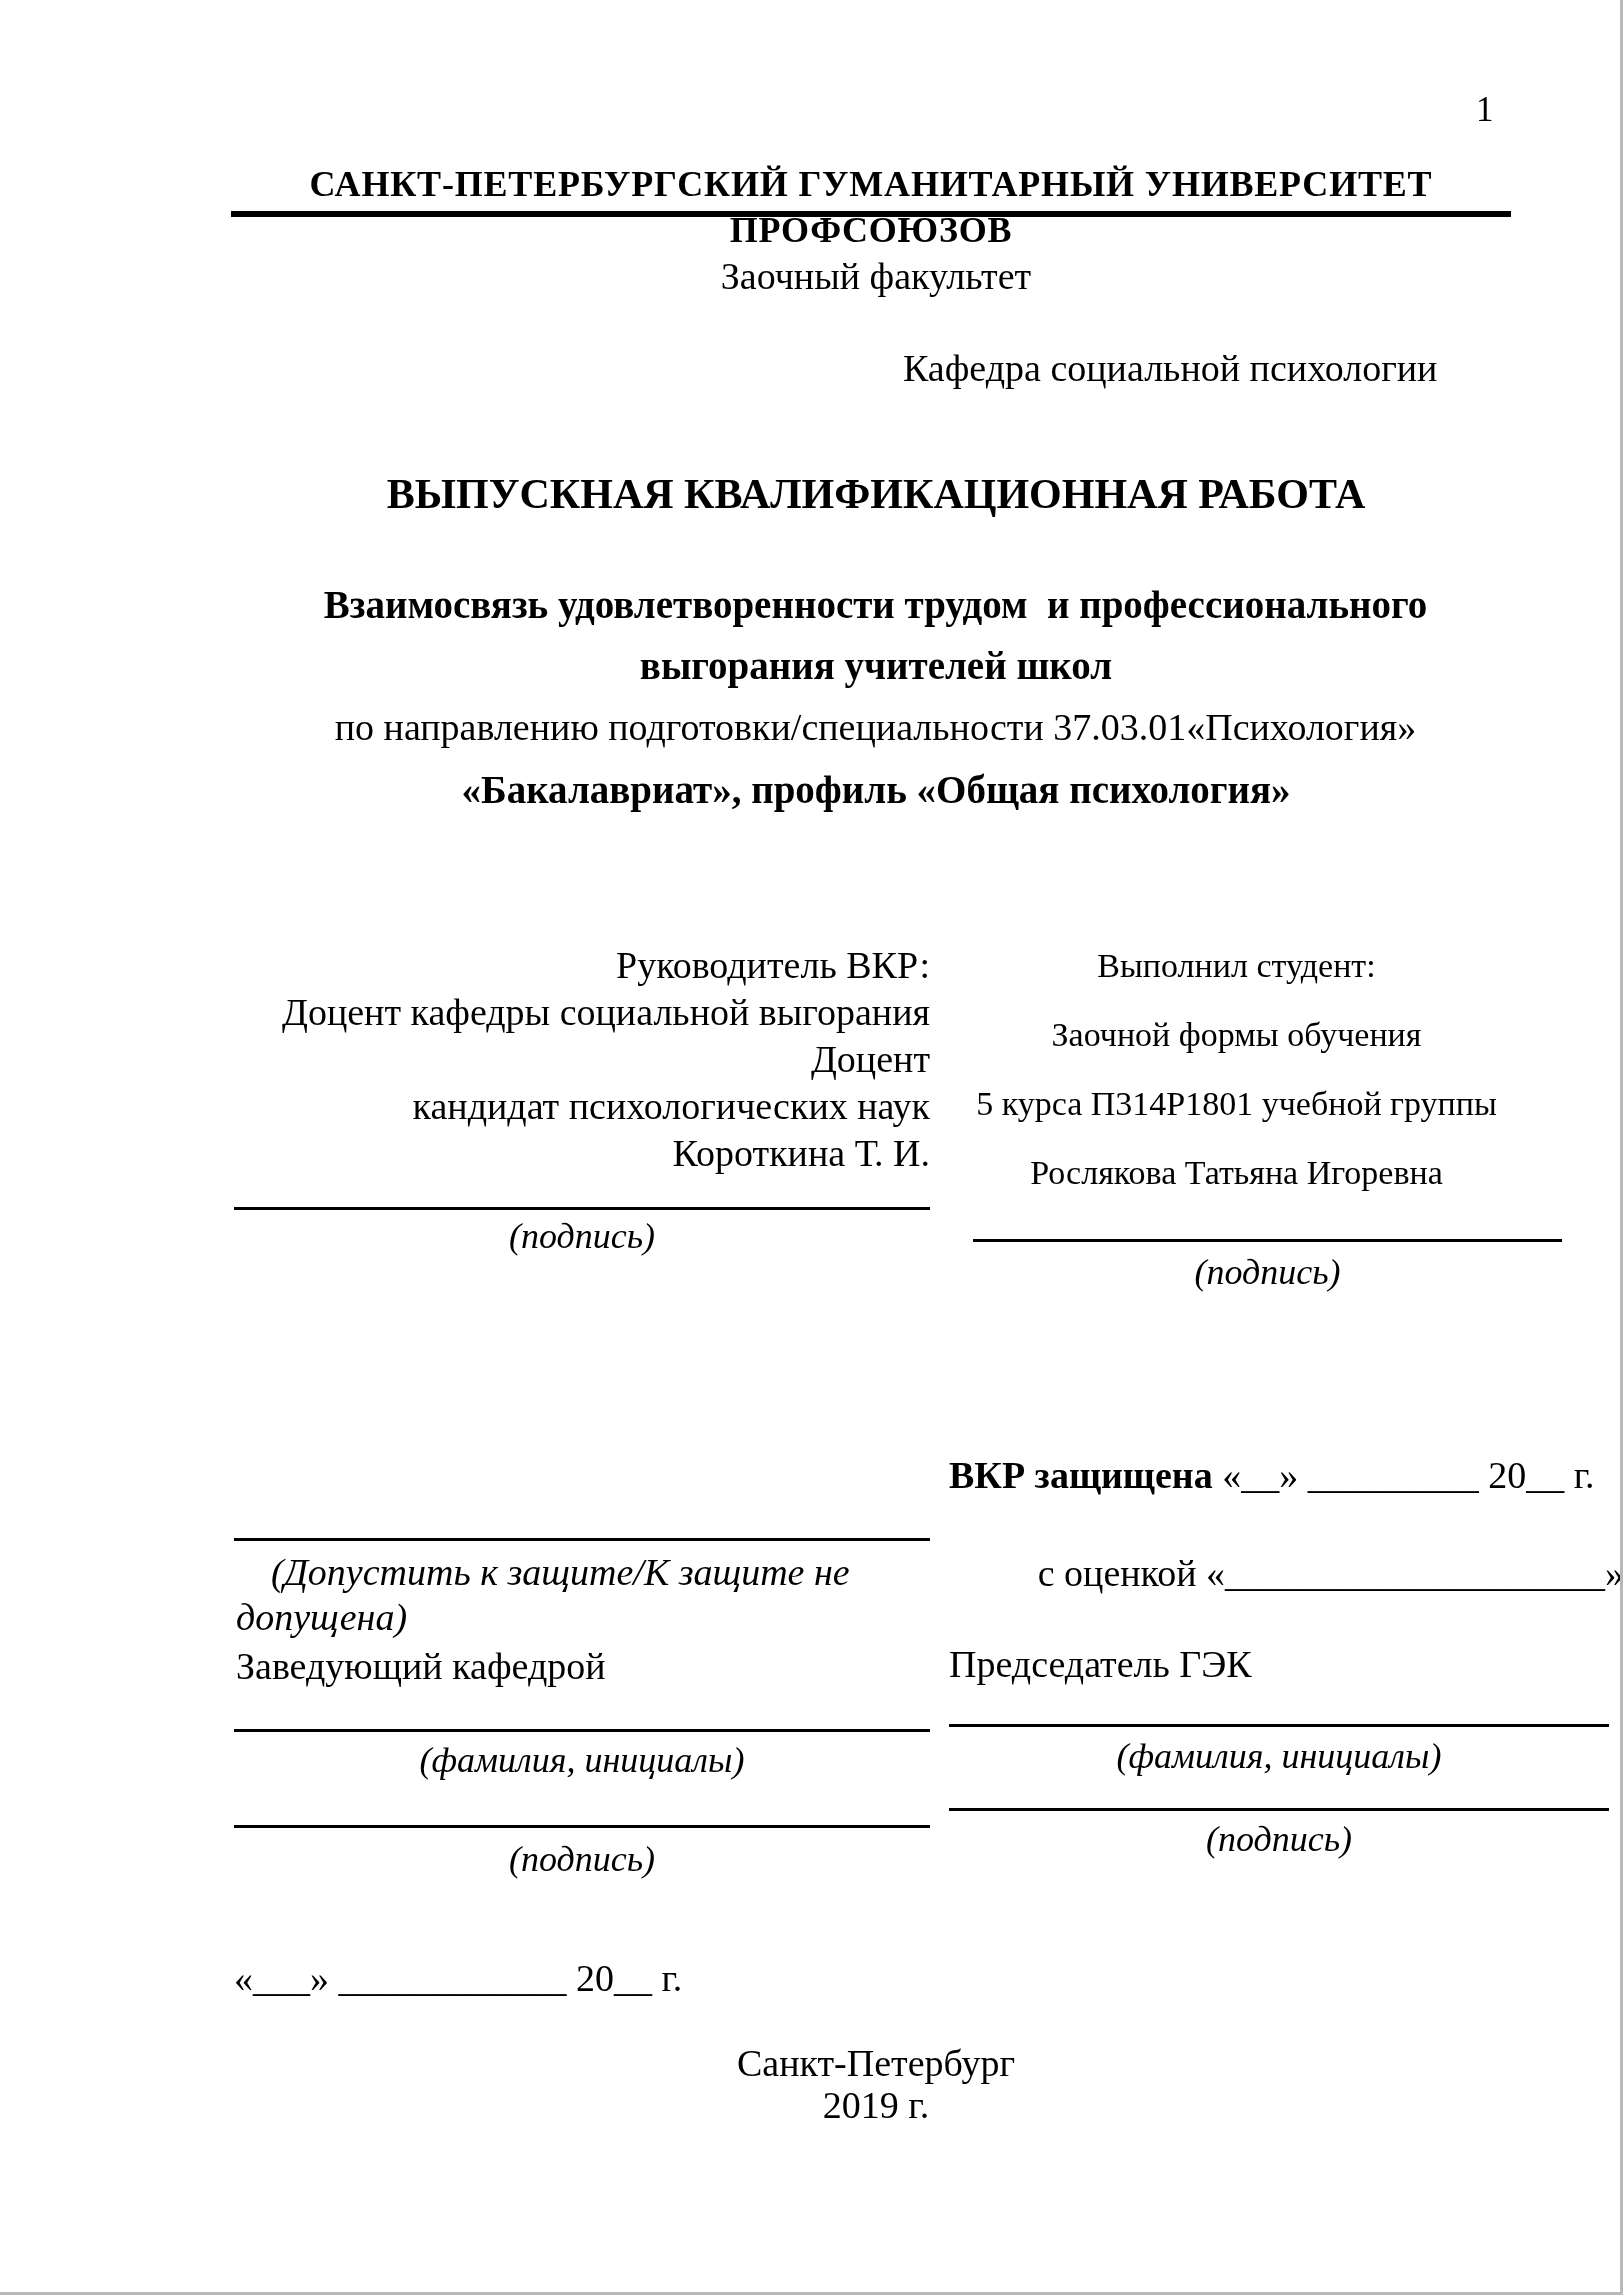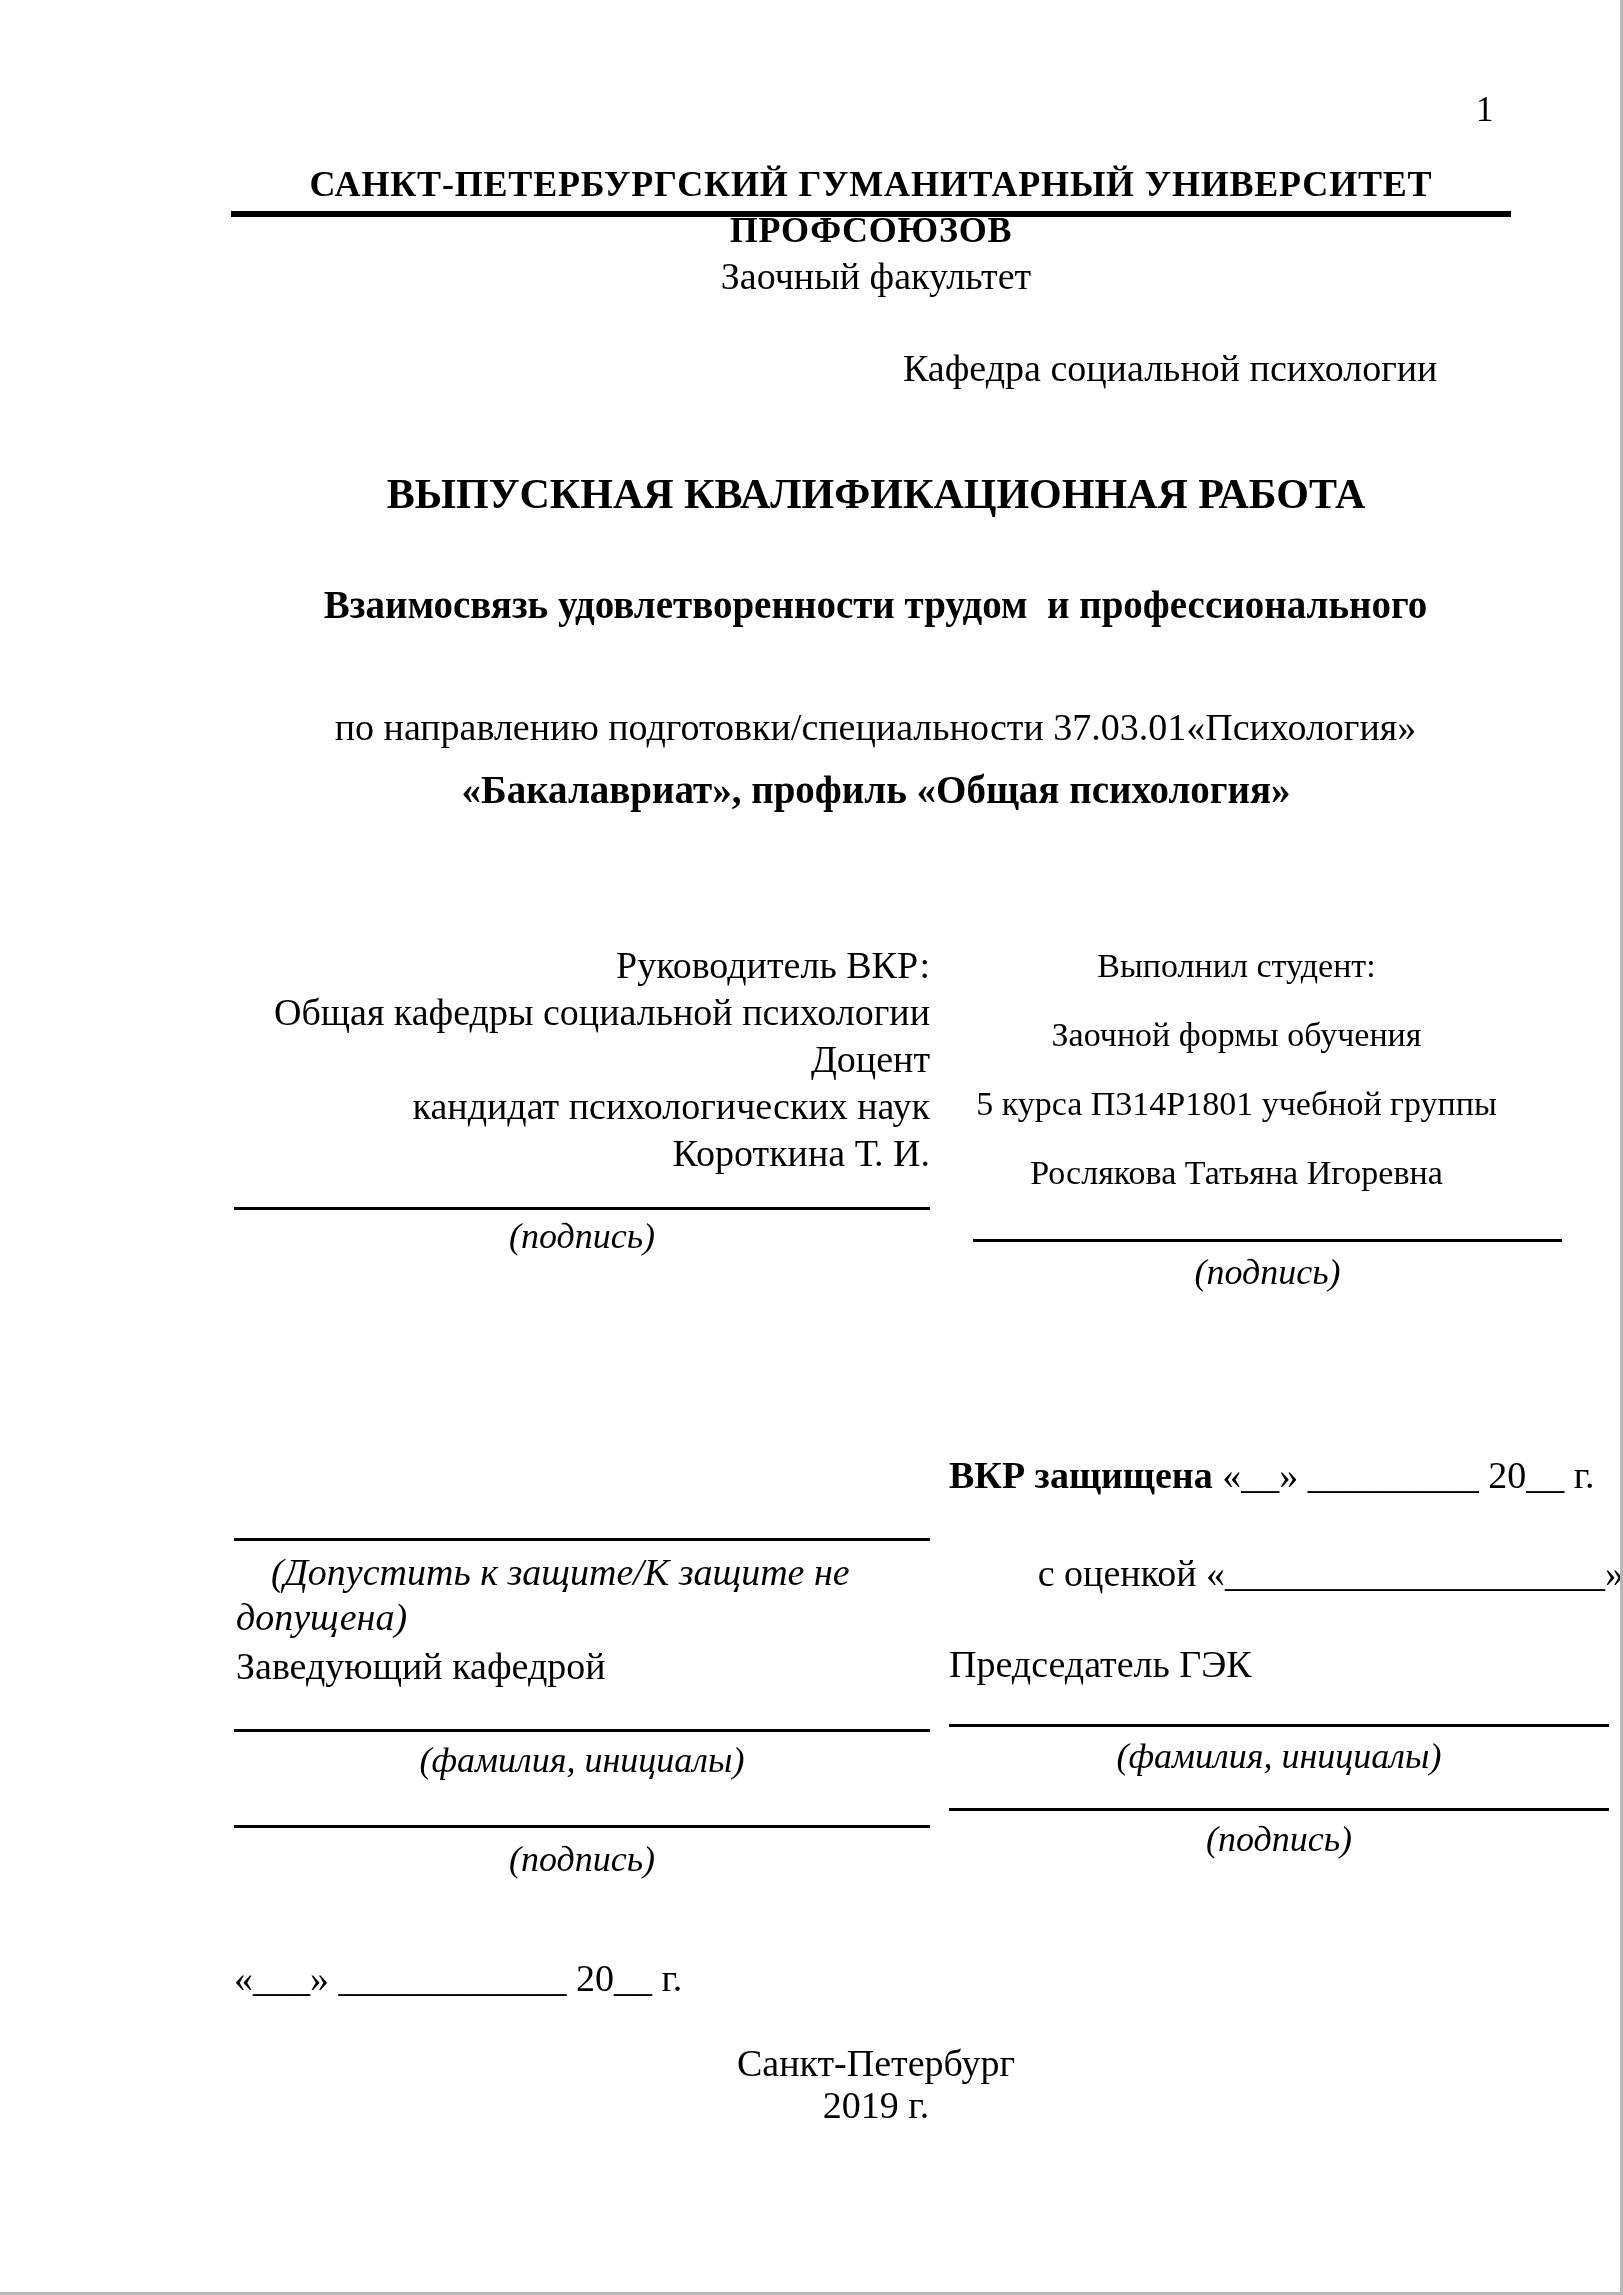--- a/index.html
+++ b/index.html
@@ -46,26 +46,27 @@
   <div class="abs page-num" style="left:1476px; top:88px;">1</div>
 
   <div class="abs univ">САНКТ-ПЕТЕРБУРГСКИЙ ГУМАНИТАРНЫЙ УНИВЕРСИТЕТ ПРОФСОЮЗОВ</div>
   <div class="abs univ-rule"></div>
 
   <div class="abs center line-48" style="left:338px; top:253px; width:1076px;">Заочный факультет</div>
   <div class="abs line-48" style="left:903px; top:345px;">Кафедра социальной психологии</div>
 
   <div class="abs center doc-type" style="left:338px; top:469px; width:1076px;">ВЫПУСКНАЯ КВАЛИФИКАЦИОННАЯ РАБОТА</div>
   <div class="abs center topic pre" style="left:274px; top:580px; width:1203px;">Взаимосвязь удовлетворенности трудом  и профессионального</div>
+  <div class="abs center topic" style="left:338px; top:641px; width:1076px;">выгорания учителей школ</div>
   <div class="abs center spec" style="left:274px; top:704px; width:1203px;">по направлению подготовки/специальности 37.03.01«Психология»</div>
   <div class="abs center prog" style="left:338px; top:765px; width:1076px;">«Бакалавриат», профиль «Общая психология»</div>
 
   <div class="abs col-left-upper">
     <div>Руководитель ВКР:</div>
-    <div>Общая кафедры социальной психологии</div>
+    <div>Доцент кафедры социальной выгорания</div>
     <div>Доцент</div>
     <div>кандидат психологических наук</div>
     <div>Короткина Т. И.</div>
   </div>
   <div class="abs sig-line" style="left:234px; top:1207px; width:696px;"></div>
   <div class="abs caption" style="left:234px; top:1214px; width:696px;">(подпись)</div>
 
   <div class="abs col-right-upper">
     <div>Выполнил студент:</div>
     <div>Заочной формы обучения</div>

